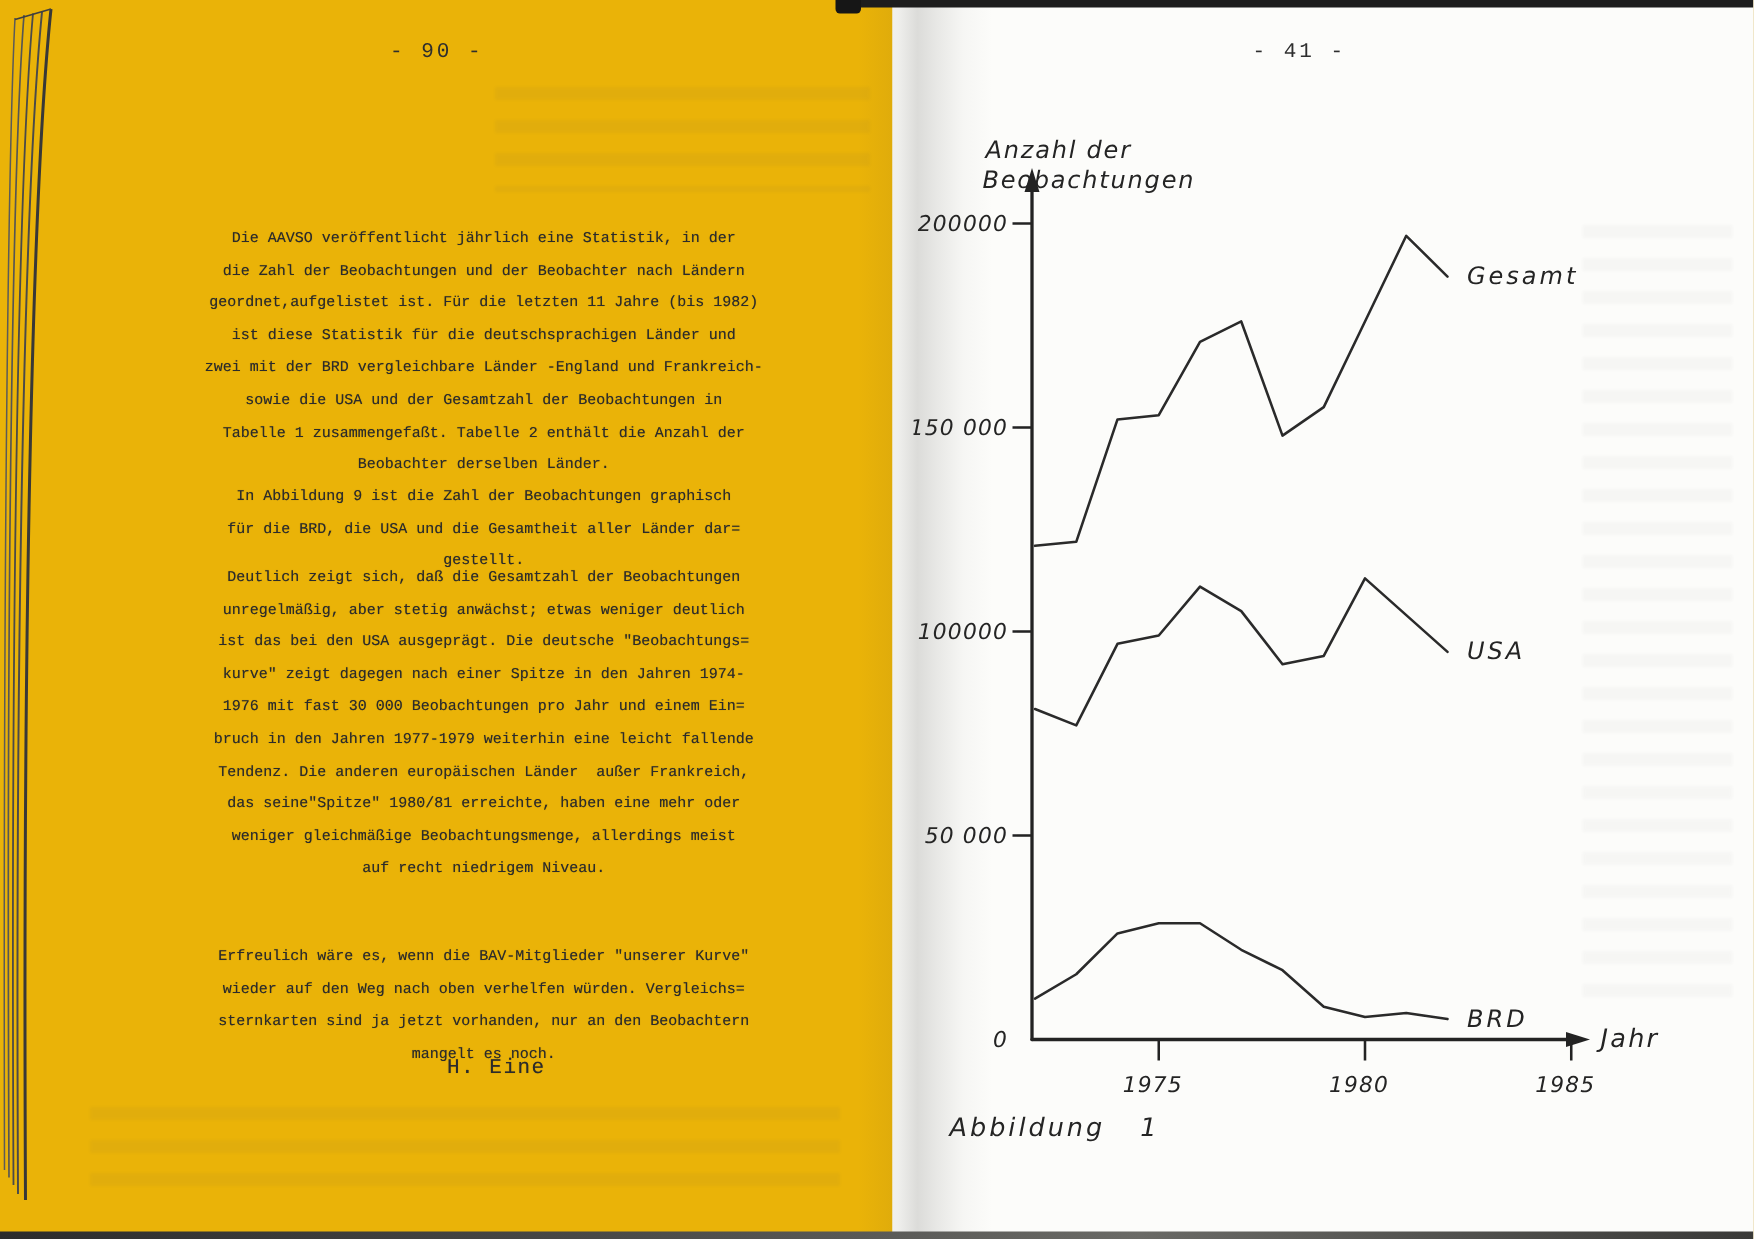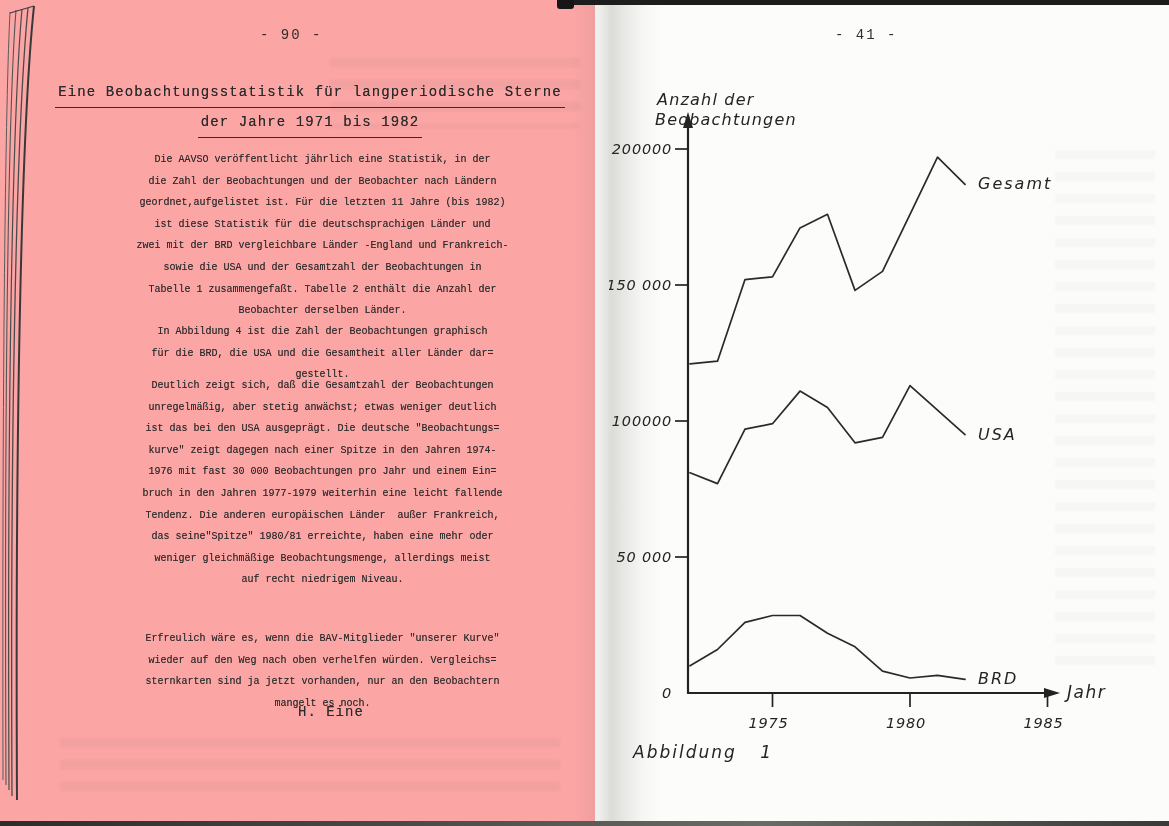--- a/index.html
+++ b/index.html
@@ -1,19 +1,19 @@
 <!DOCTYPE html>
 <html><head>
 <meta charset="utf-8">
 <style>
   html,body{margin:0;padding:0;background:#e9e9e7;}
   .canvas{position:relative;width:1169px;height:826px;background:#fcfcfa;overflow:hidden;
           font-family:"Liberation Mono","DejaVu Sans Mono",monospace;color:#2b2b2b;}
   .page{position:absolute;top:0;height:826px;}
-  .page-left{left:0;width:595px;background:#fca5a5;}
+  .page-left{left:0;width:595px;background:#eab308;}
   .page-right{left:595px;width:574px;background:#fcfcfa;}
   .pagenum{position:absolute;font-size:14px;letter-spacing:2px;color:#2e2e2e;white-space:pre;}
   .title{position:absolute;left:40px;top:78px;width:540px;text-align:center;
          font-size:14px;letter-spacing:1.1px;line-height:28px;color:#2a2a2a;
          text-shadow:0 0 .5px rgba(40,40,40,.7);}
   .tline{display:inline-block;border-bottom:1.5px solid #2f2f2f;padding:0 3px 1px 3px;}
   .para{position:absolute;left:55px;width:535px;font-size:10px;line-height:21.6px;
         white-space:pre;color:#2b2b2b;text-shadow:0 0 .5px rgba(40,40,40,.55);text-align:center;}
   .signature{position:absolute;left:298px;top:704px;font-size:14px;letter-spacing:1px;
              text-shadow:0 0 .5px rgba(40,40,40,.55);}
@@ -41,33 +41,29 @@
   .caption{position:absolute;left:633px;top:742px;font-family:"DejaVu Sans","Liberation Sans",sans-serif;
            font-style:italic;font-size:17px;letter-spacing:2px;word-spacing:16px;color:#242424;}
 </style>
 </head>
 <body>
 
 <div class="canvas">
 
   <div class="page page-left">
     <div class="pagenum" style="left:260px;top:27px;">- 90 -</div>
-    <div class="title">
-      <span class="tline">Eine Beobachtungsstatistik für langperiodische Sterne</span><br>
-      <span class="tline">der Jahre 1971 bis 1982</span>
-    </div>
     <div class="para" style="top:149px;">Die AAVSO veröffentlicht jährlich eine Statistik, in der
 die Zahl der Beobachtungen und der Beobachter nach Ländern
 geordnet,aufgelistet ist. Für die letzten 11 Jahre (bis 1982)
 ist diese Statistik für die deutschsprachigen Länder und
 zwei mit der BRD vergleichbare Länder -England und Frankreich-
 sowie die USA und der Gesamtzahl der Beobachtungen in
 Tabelle 1 zusammengefaßt. Tabelle 2 enthält die Anzahl der
 Beobachter derselben Länder.</div>
-    <div class="para" style="top:321px;">In Abbildung 4 ist die Zahl der Beobachtungen graphisch
+    <div class="para" style="top:321px;">In Abbildung 9 ist die Zahl der Beobachtungen graphisch
 für die BRD, die USA und die Gesamtheit aller Länder dar=
 gestellt.</div>
     <div class="para" style="top:375px;">Deutlich zeigt sich, daß die Gesamtzahl der Beobachtungen
 unregelmäßig, aber stetig anwächst; etwas weniger deutlich
 ist das bei den USA ausgeprägt. Die deutsche "Beobachtungs=
 kurve" zeigt dagegen nach einer Spitze in den Jahren 1974-
 1976 mit fast 30 000 Beobachtungen pro Jahr und einem Ein=
 bruch in den Jahren 1977-1979 weiterhin eine leicht fallende
 Tendenz. Die anderen europäischen Länder  außer Frankreich,
 das seine"Spitze" 1980/81 erreichte, haben eine mehr oder

